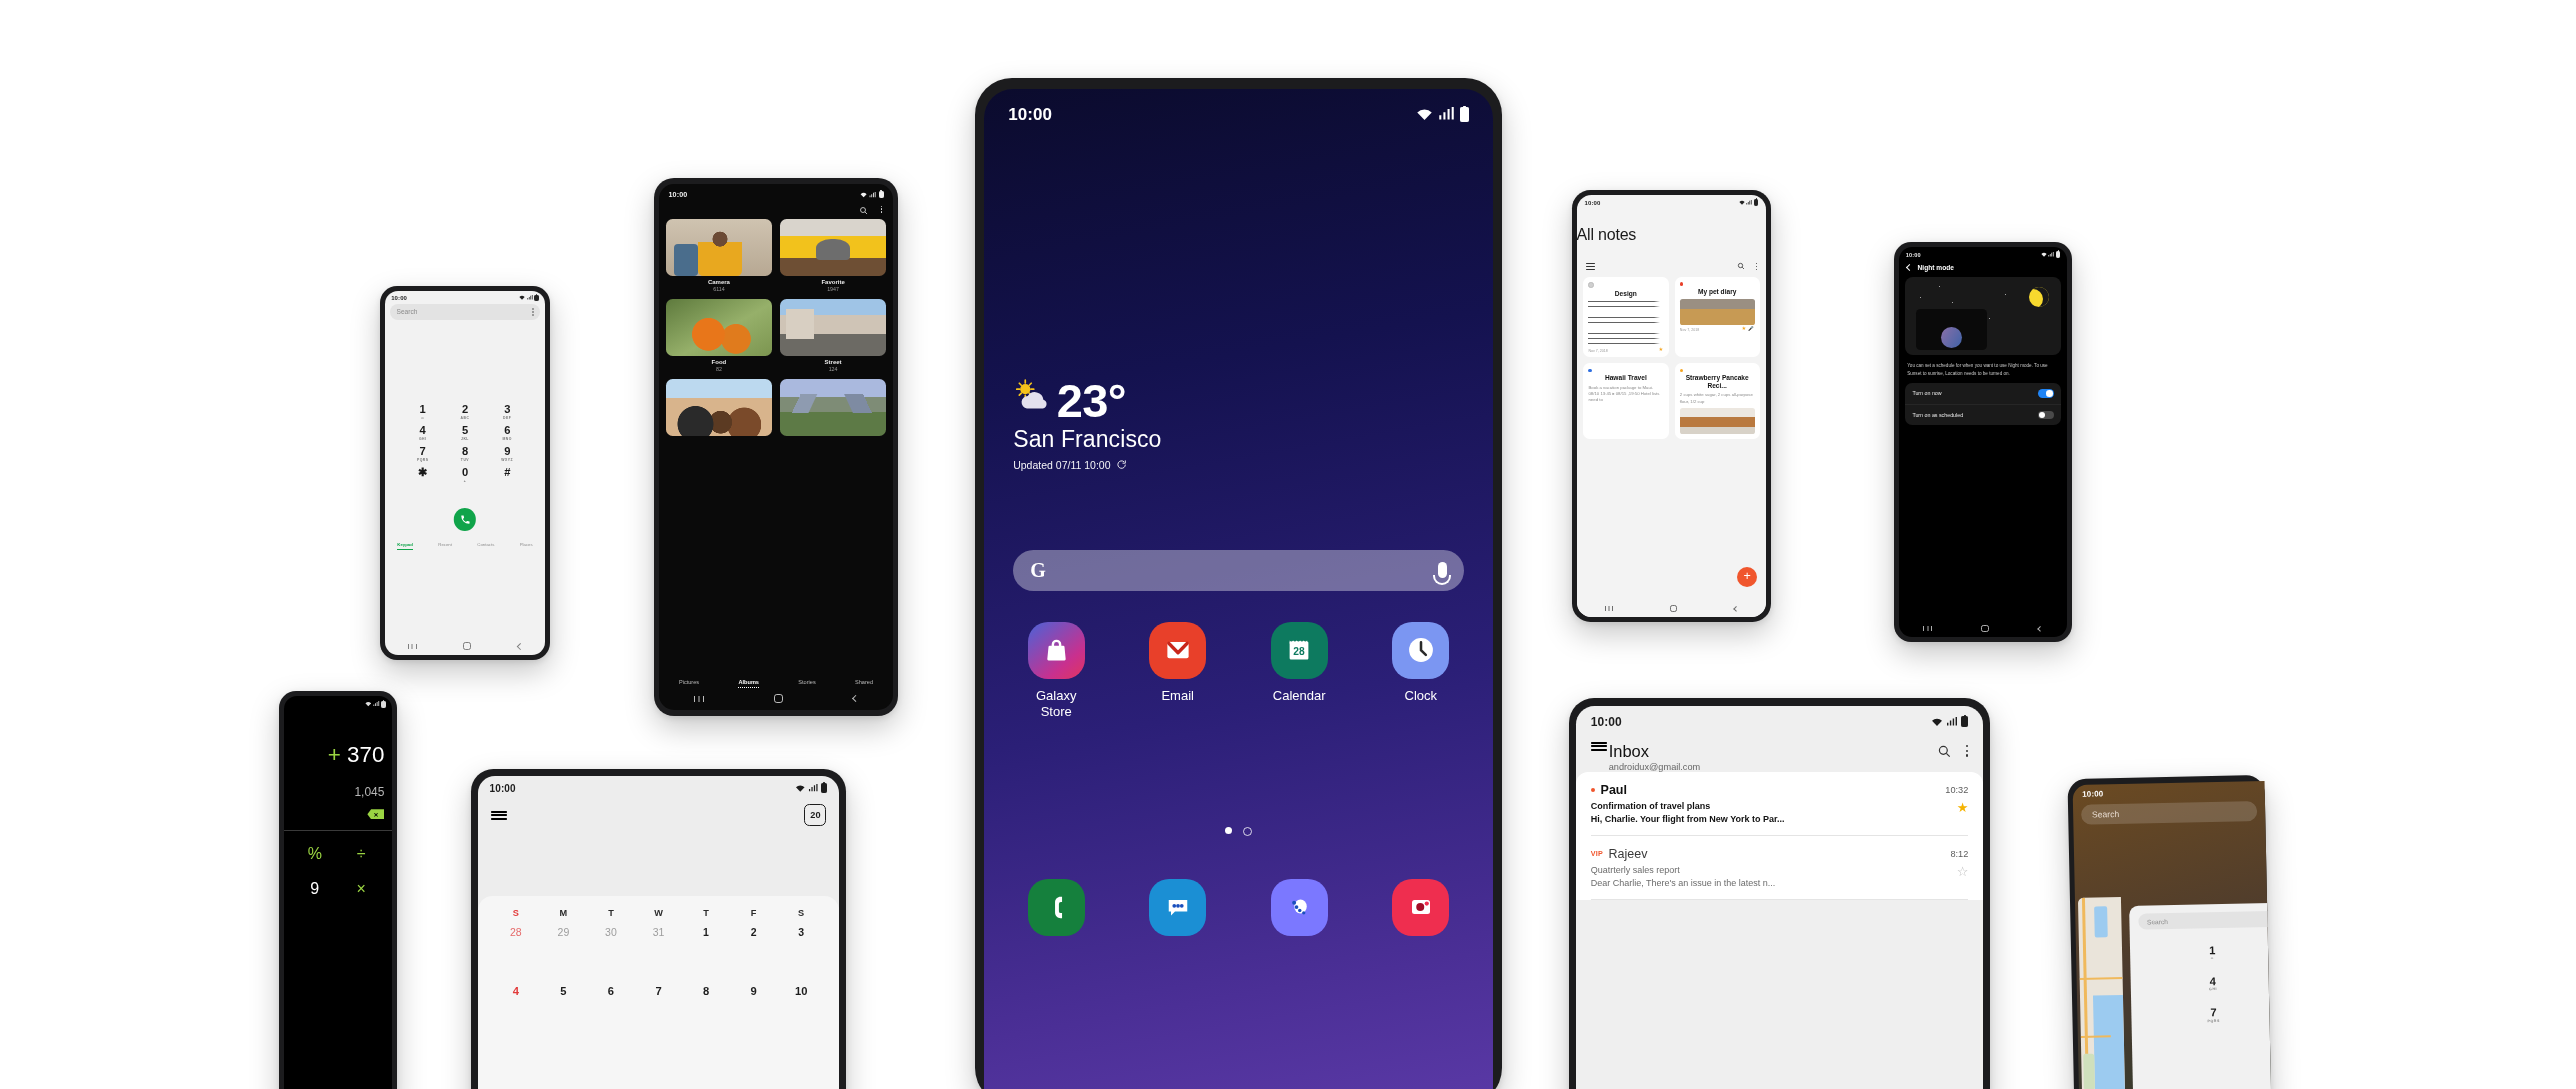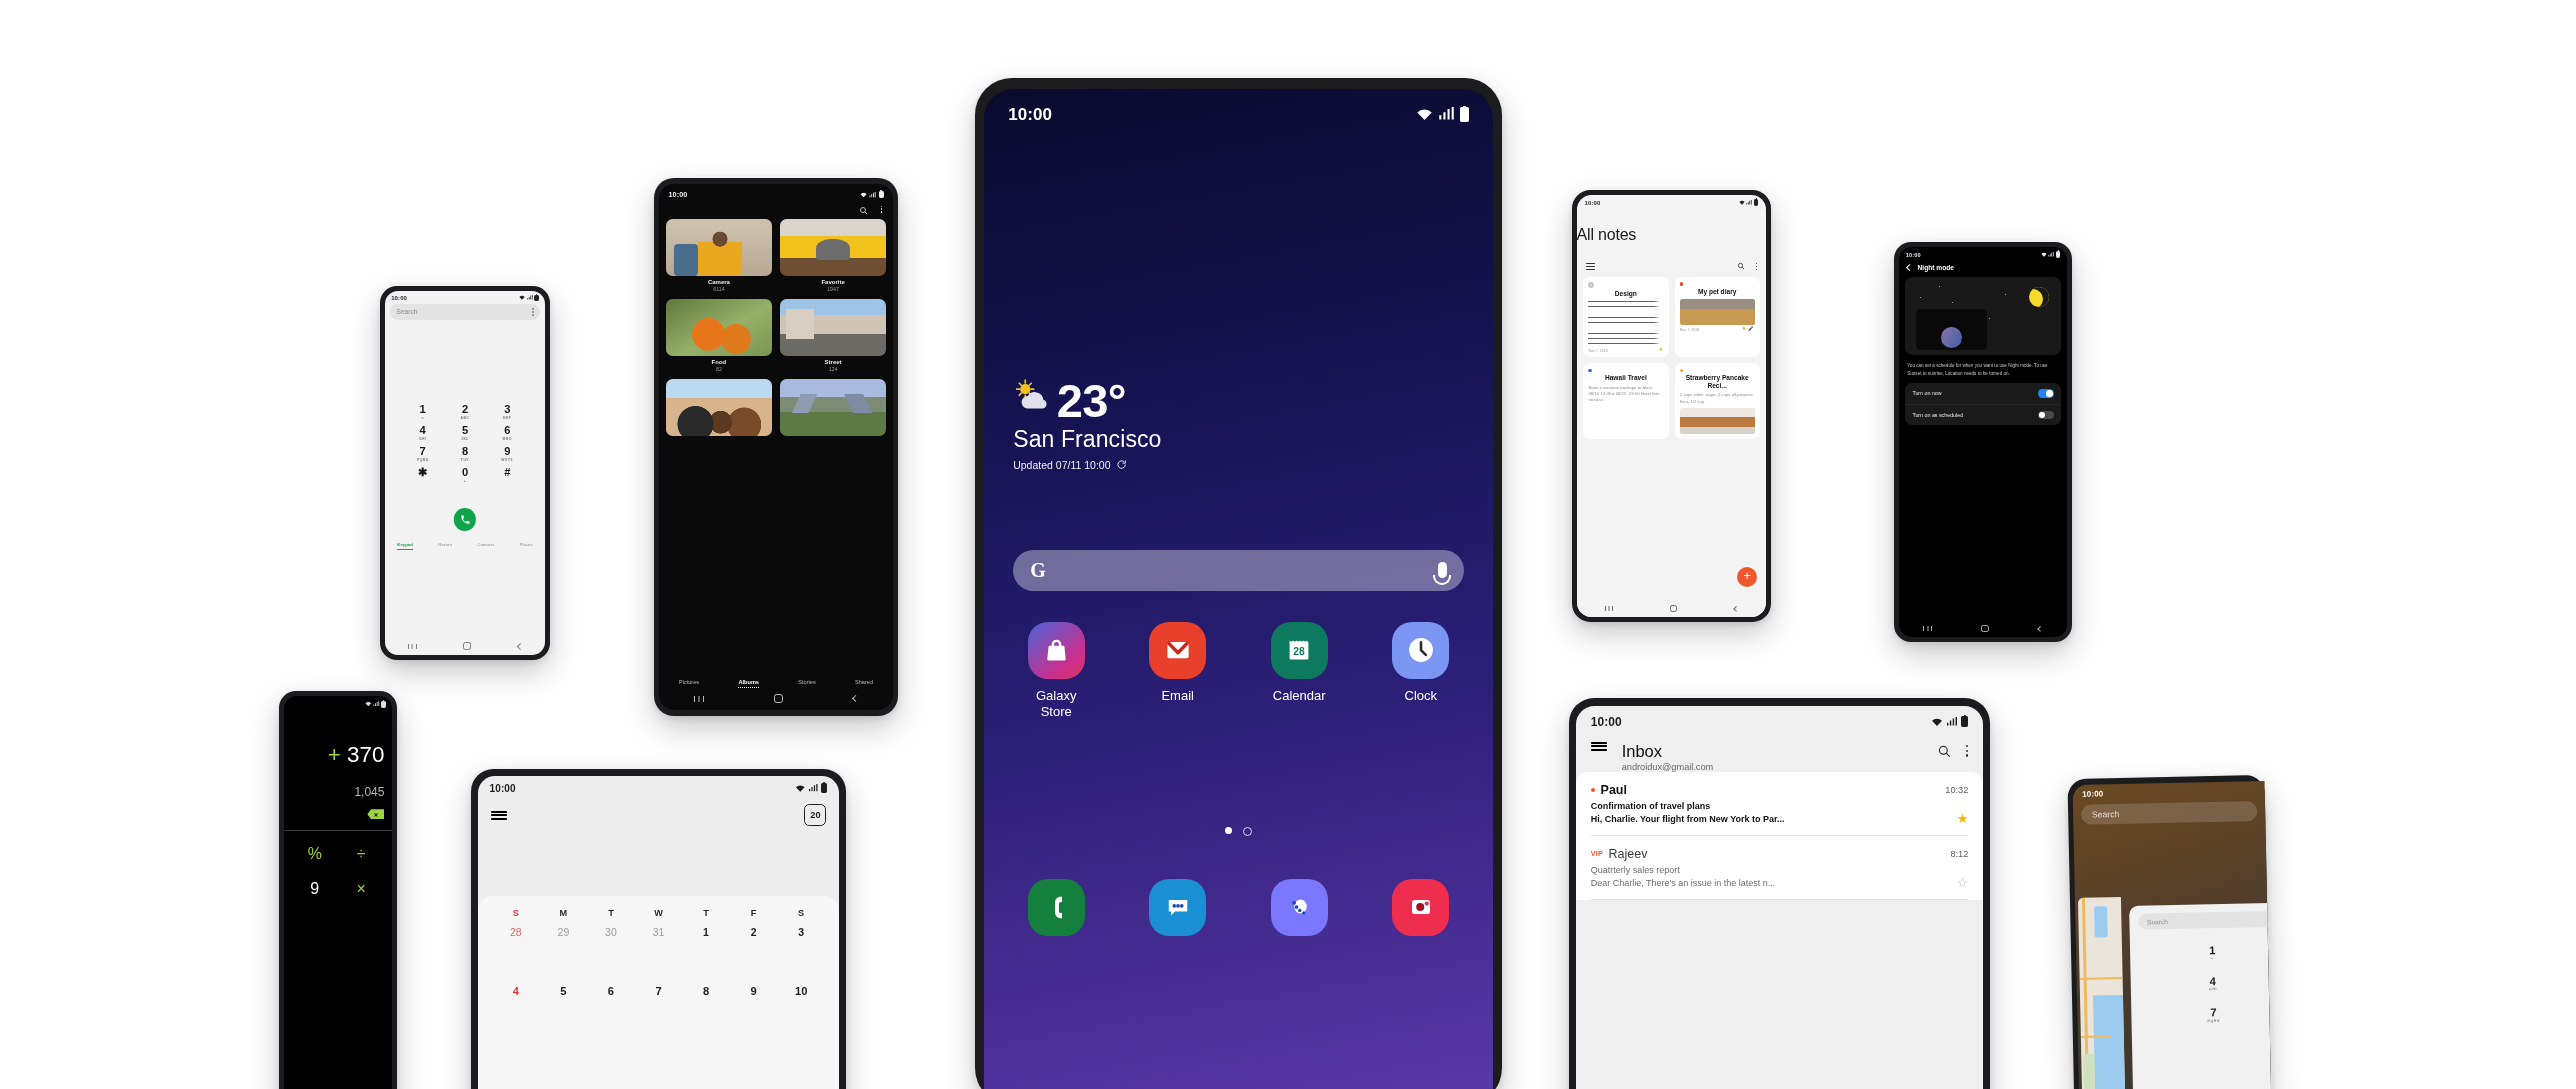--- a/index.html
+++ b/index.html
@@ -212,36 +212,36 @@
   .cal-nums{margin-top:8px;font-size:10.5px;font-weight:700;color:#1d1d1d;}
   .cal-nums .dim{color:#9d9d9d;font-weight:400;}
   .cal-nums .red{color:#e56a6a;font-weight:400;}
   .cal-nums2{margin-top:47px;font-size:11.2px;font-weight:700;color:#1d1d1d;}
   .cal-nums2 .red{color:#e23b3b;}
 
   
   #ph-mail{left:1569px;top:698px;width:421px;height:421px;border-radius:25px;}
   #ph-mail .screen{left:7.2px;top:8px;right:7.2px;bottom:0;border-radius:18.4px 18.4px 0 0;background:#efefef;}
   #ph-mail .sb{padding:8.6px 14.5px 0;font-size:12px;color:#1d1d1d;}
-  .mail-head{display:flex;align-items:flex-start;gap:15px;padding:13px 14.5px 0;}
+  .mail-head{display:flex;align-items:flex-start;gap:2px;padding:13px 14.5px 0;}
   .mail-head .hamb i{width:16px;height:2px;}
   .mail-head .tt{flex:1;}
   .mail-head .t1{font-size:16.5px;color:#111;line-height:1.1;}
   .mail-head .t2{font-size:9.2px;color:#666;margin-top:2.6px;}
   .mail-head .acts{display:flex;align-items:center;gap:14.5px;color:#333;padding-top:2px;}
   .mail-sub{display:flex;justify-content:space-between;padding:14.5px 14.5px 6.6px;
             font-size:10px;color:#5c5c5c;}
   .mail-list{background:#fff;border-radius:12px 12px 0 0;padding:0 14.5px;}
   .mrow{padding:10.5px 0 9.2px;border-bottom:0.7px solid #e4e4e4;}
   .mrow .l1{display:flex;align-items:center;justify-content:space-between;}
   .mrow .nm{font-size:12.5px;color:#111;display:flex;align-items:center;gap:5.3px;}
   .mrow .tm{font-size:9.2px;color:#5c5c5c;}
   .mrow .bdot{width:4.6px;height:4.6px;border-radius:50%;background:#f0562d;display:block;}
   .mrow .vip{color:#f0562d;font-size:7.2px;font-weight:700;letter-spacing:0.3px;}
-  .mrow .l2{display:flex;align-items:flex-end;justify-content:space-between;margin-top:3.3px;}
+  .mrow .l2{display:flex;align-items:flex-start;justify-content:space-between;margin-top:3.3px;}
   .mrow .body{font-size:9px;line-height:1.45;}
   .mrow.unread .nm{font-weight:700;}
   .mrow.unread .body{color:#111;font-weight:700;}
   .mrow.read .nm{color:#3a3a3a;}
   .mrow.read .body{color:#6c6c6c;}
   .star-f{color:#f5b301;font-size:13px;}
   .star-o{color:#bdbdbd;font-size:13px;}
 
   
   #ph-map{left:2071px;top:777px;width:197px;height:342px;border-radius:18.4px;

